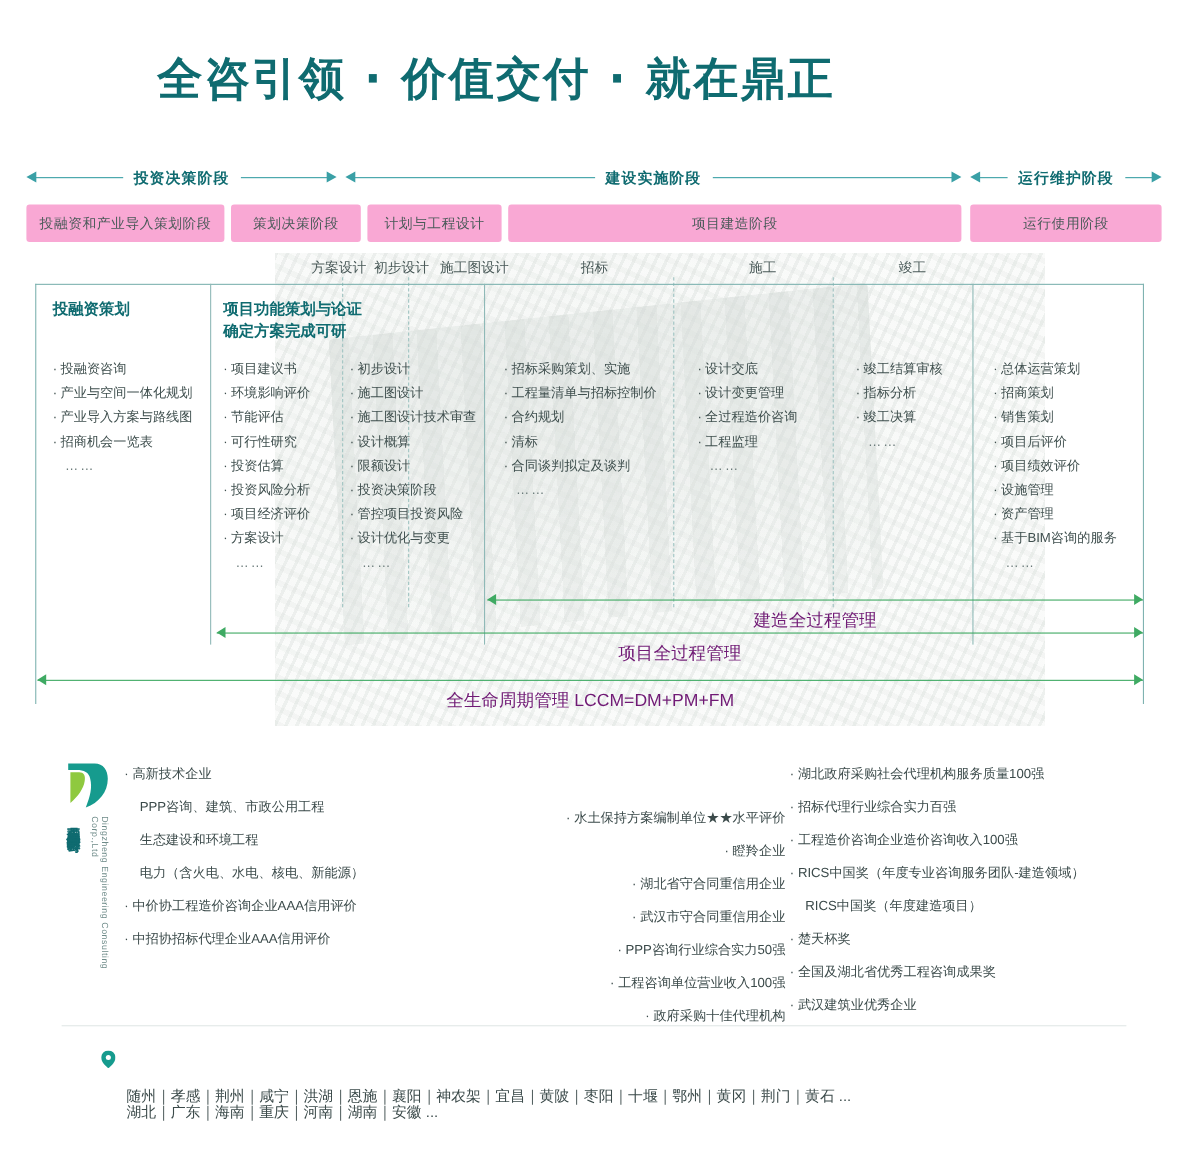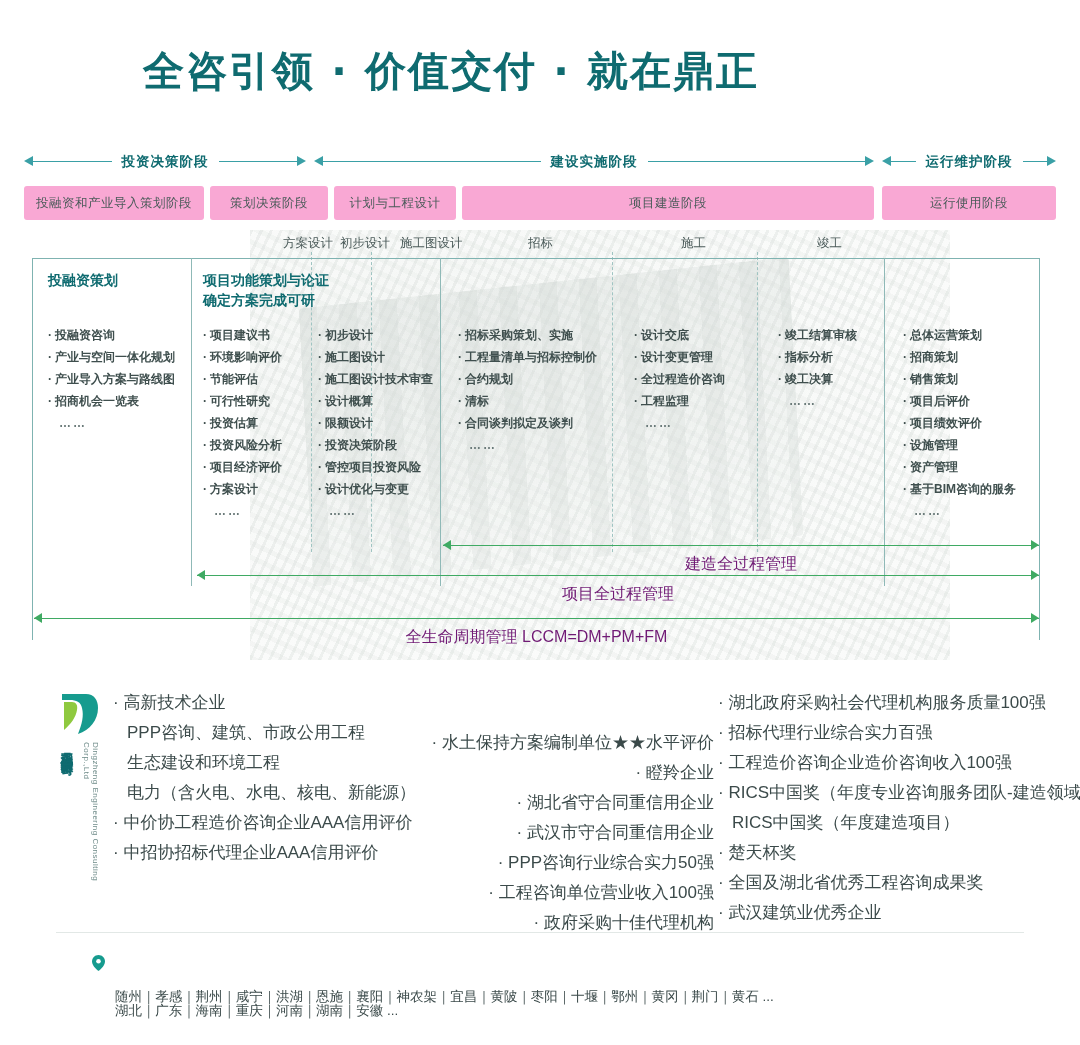--- a/index.html
+++ b/index.html
@@ -95,40 +95,40 @@
   .frame-left { position: absolute; left: 32px; top: 258px; width: 1px; height: 382px; background: #7fb3b1; }
   .frame-right { position: absolute; left: 1039px; top: 258px; width: 1px; height: 382px; background: #7fb3b1; }
 
   
   .colhead {
     position: absolute;
     font-size: 14px; font-weight: 700; color: #0f6b70; line-height: 20px;
   }
 
   
-  .blist { position: absolute; font-size: 12px; color: #3f4f4e; line-height: 22px; font-weight: bold; }
+  .blist { position: absolute; font-size: 12px; color: #3f4f4e; line-height: 22px; }
   .blist .li { white-space: nowrap; }
   .blist .li .dot { color: #3f4f4e; margin-right: 3px; }
   .blist .el { padding-left: 11px; letter-spacing: 2px; color: #6a7a79; }
 
   
   .span-bar { position: absolute; height: 10px; }
   .span-bar .bl { position: absolute; top: 5px; left: 0; right: 0; height: 1px; background: #3faa63; }
   .span-bar .a-l, .span-bar .a-r {
     position: absolute; top: 0; width: 0; height: 0;
     border-top: 5px solid transparent; border-bottom: 5px solid transparent;
   }
   .span-bar .a-l { left: 0; border-right: 8px solid #3faa63; }
   .span-bar .a-r { right: 0; border-left: 8px solid #3faa63; }
   .span-lbl {
     position: absolute; font-size: 16px; color: #701a75; text-align: center; width: 100%;
   }
 
   
-  .cred-col { position: absolute; font-size: 17px; color: #3b4a4a; line-height: 30px; }
+  .cred-col { position: absolute; font-size: 12px; color: #3b4a4a; line-height: 30px; }
   .cred-col .item { white-space: nowrap; }
   .cred-col .sub { padding-left: 14px; white-space: nowrap; }
 
   .logo-wrap { position: absolute; left: 56px; top: 690px; width: 46px; height: 230px; }
   .logo-mark { position: relative; width: 44px; height: 46px; }
   .logo-text {
     position: absolute; left: 2px; top: 52px;
     writing-mode: vertical-rl; text-orientation: upright;
     font-size: 12.5px; font-weight: 700; color: #0f6b70; letter-spacing: 1px;
     height: 150px;

